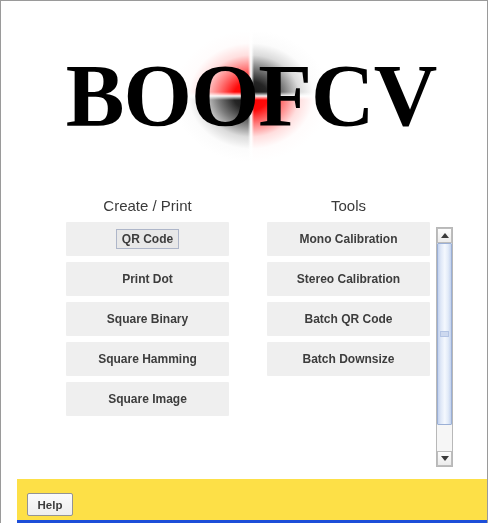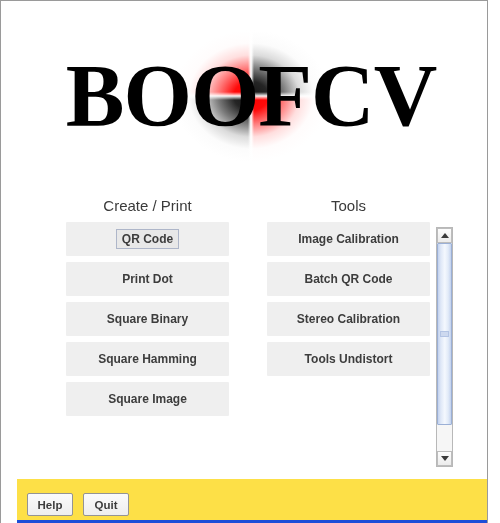--- a/index.html
+++ b/index.html
@@ -340,30 +340,30 @@
         <button class="flat-button">
           <span class="focus-ring">Square Image</span>
         </button>
       </div>
     </div>
 
     <div class="column" id="column-tools">
       <div class="column-title">Tools</div>
       <div class="btn-list">
         <button class="flat-button">
-          <span class="focus-ring">Image Calibration</span>
+          <span class="focus-ring">Mono Calibration</span>
+        </button>
+        <button class="flat-button">
+          <span class="focus-ring">Stereo Calibration</span>
         </button>
         <button class="flat-button">
           <span class="focus-ring">Batch QR Code</span>
         </button>
         <button class="flat-button">
-          <span class="focus-ring">Stereo Calibration</span>
-        </button>
-        <button class="flat-button">
-          <span class="focus-ring">Tools Undistort</span>
+          <span class="focus-ring">Batch Downsize</span>
         </button>
       </div>
     </div>
   </div>
 
   <div id="tools-scrollbar">
     <div class="sb-button up">
       <span class="arrow-up"></span>
     </div>
     <div id="sb-track">
@@ -371,16 +371,15 @@
         <span class="grip"></span>
       </div>
     </div>
     <div class="sb-button down">
       <span class="arrow-down"></span>
     </div>
   </div>
 
   <div id="bottom-bar">
     <button class="bottom-button" id="help-button">Help</button>
-    <button class="bottom-button" id="quit-button">Quit</button>
   </div>
 
 </div>
 
 </body></html>

